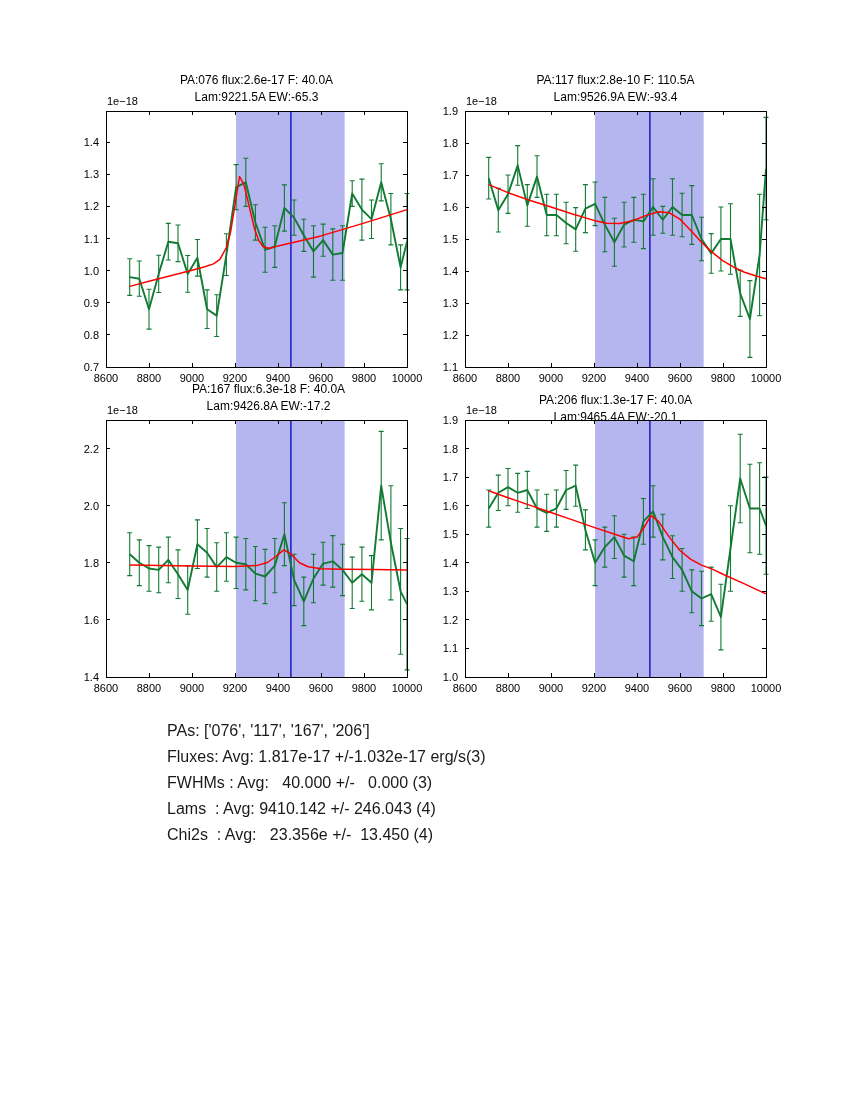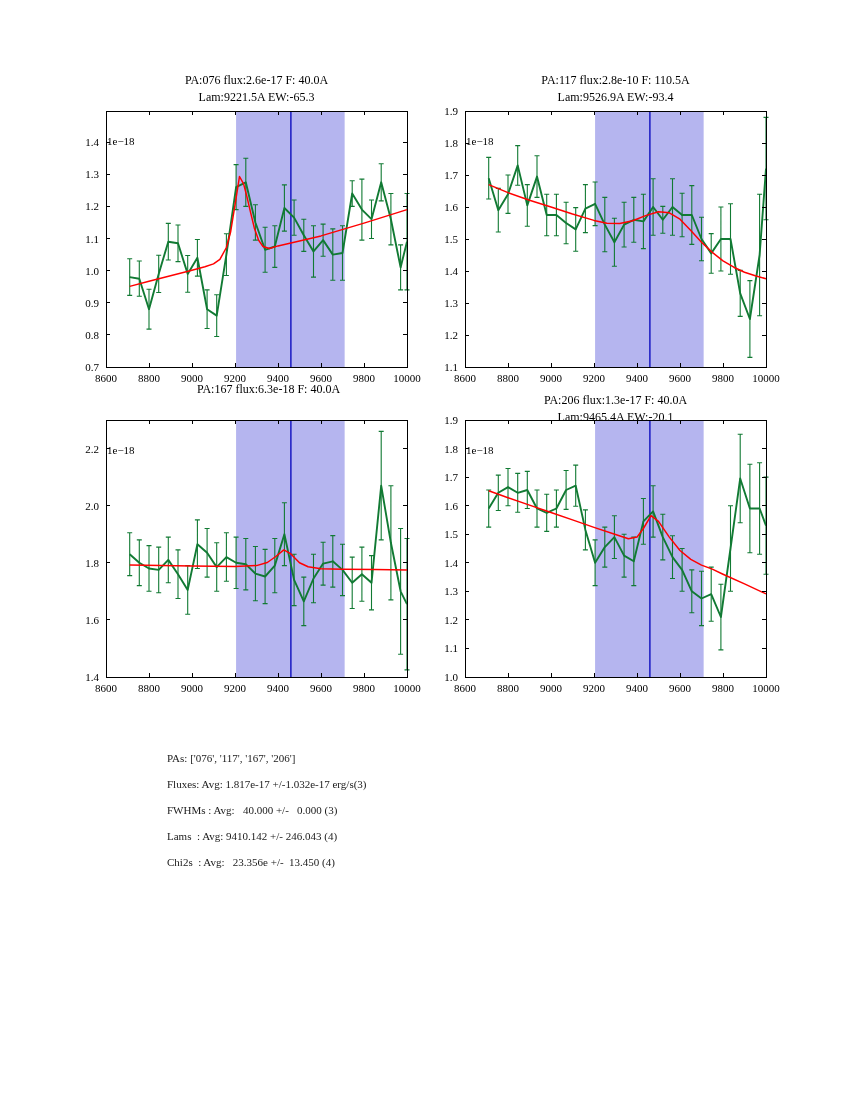--- a/index.html
+++ b/index.html
@@ -1,38 +1,39 @@
 <!DOCTYPE html>
 <html><head>
 <meta charset="utf-8">
 <style>
   html,body{margin:0;padding:0;background:#fff;}
   #fig{position:relative;width:850px;height:1100px;background:#ffffff;overflow:hidden;
-       font-family:Liberation Serif, serif;color:#000;}
+       font-family:Liberation Sans, sans-serif;color:#000;}
   .ptitle{position:absolute;text-align:center;font-size:12px;line-height:17px;color:#000;}
-  .offset{position:absolute;font-size:11px;color:#000;margin-top:40px;}
+  .offset{position:absolute;font-size:11px;color:#000;}
   svg.plot{position:absolute;overflow:visible;}
-  .summary{position:absolute;left:167px;top:745px;font-size:11px;color:#1a1a1a;}
+  .summary{position:absolute;left:167px;top:718px;font-size:16px;color:#1a1a1a;}
   .summary div{white-space:pre;height:26px;line-height:26px;}
 </style>
 </head>
 <body>
 
 <div id="fig">
 
   <div class="ptitle" style="left:106px;top:72px;width:301px">
     <div>PA:076 flux:2.6e-17 F: 40.0A</div>
     <div>Lam:9221.5A EW:-65.3</div>
   </div>
   <div class="ptitle" style="left:465px;top:72px;width:301px">
     <div>PA:117 flux:2.8e-10 F: 110.5A</div>
     <div>Lam:9526.9A EW:-93.4</div>
   </div>
   <div class="ptitle" style="left:118px;top:381px;width:301px">
     <div>PA:167 flux:6.3e-18 F: 40.0A</div>
+    <div>Lam:9426.8A EW:-17.2</div>
   </div>
   <div class="ptitle" style="left:465px;top:392px;width:301px">
     <div>PA:206 flux:1.3e-17 F: 40.0A</div>
     <div>Lam:9465.4A EW:-20.1</div>
   </div>
 
   <div class="offset" style="left:107px;top:95px">1e−18</div>
   <div class="offset" style="left:466px;top:95px">1e−18</div>
   <div class="offset" style="left:107px;top:404px">1e−18</div>
   <div class="offset" style="left:466px;top:404px">1e−18</div>

